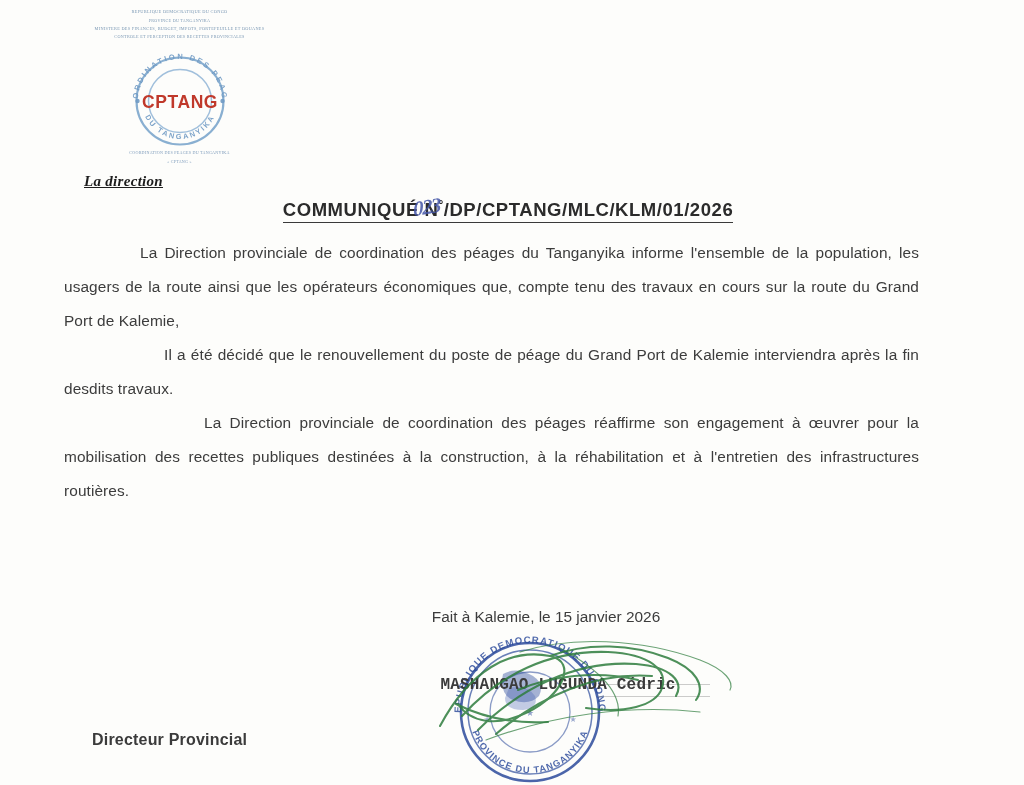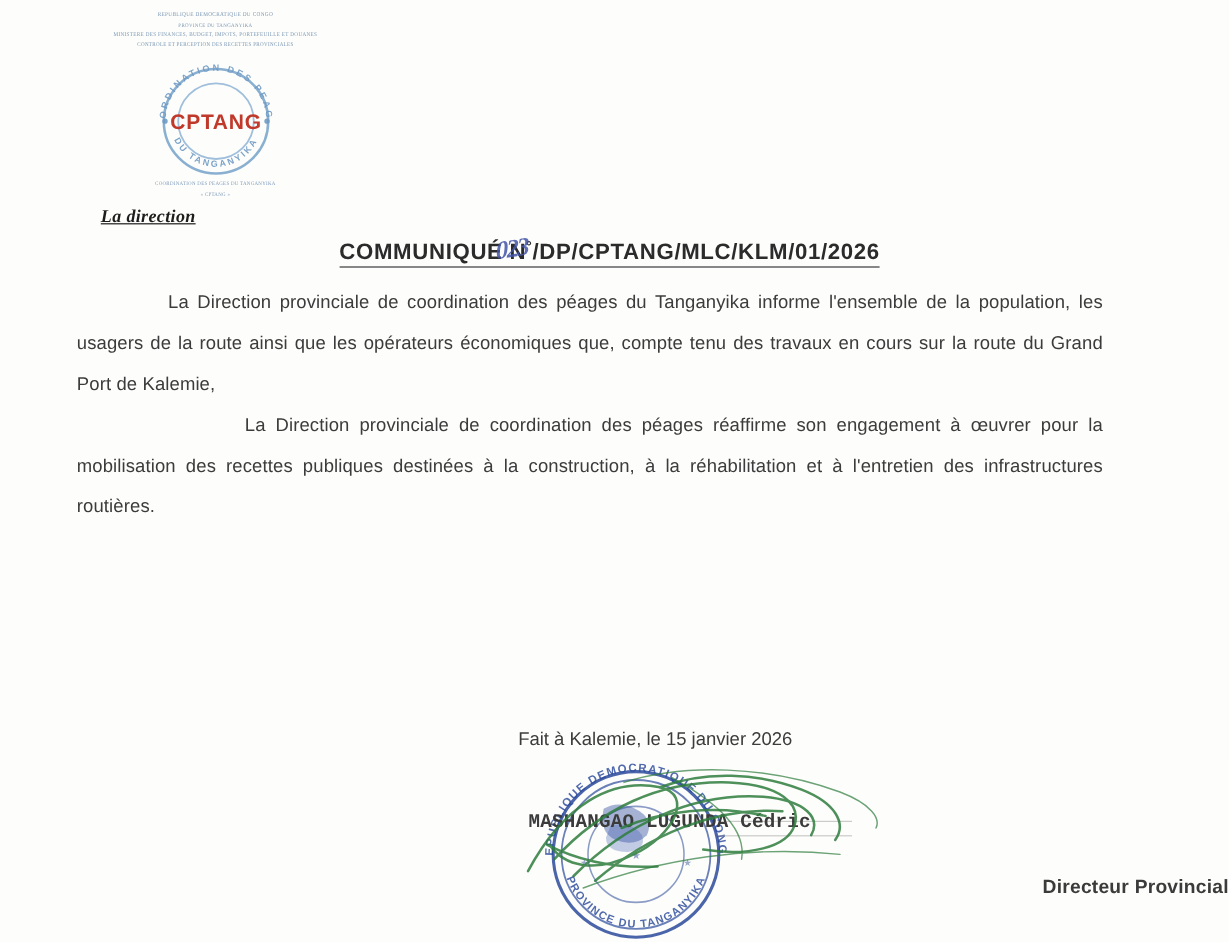--- a/index.html
+++ b/index.html
@@ -174,21 +174,21 @@
     font-size: 16px;
     color: #3b3b3b;
     letter-spacing: .2px;
     z-index: 3;
   }
   .signer-role {
     position: absolute;
     left: 0;
     top: 95px;
     width: 1024px;
-    text-align: right;
+    text-align: left;
     padding-left: 92px;
     box-sizing: border-box;
     font-family: "Liberation Sans", sans-serif;
     font-weight: bold;
     font-size: 16px;
     color: #3b3b3b;
     letter-spacing: .2px;
     z-index: 3;
   }
   .signature-ink {
@@ -250,20 +250,21 @@
 
   <div class="title-row">
     <div class="title">
       <span>COMMUNIQUÉ N</span><span class="deg">°</span><span>/DP/CPTANG/MLC/KLM/01/2026</span>
       <span class="handwritten-no">023</span>
     </div>
   </div>
 
   <div class="body-text">
     <p class="indent-1">La Direction provinciale de coordination des péages du Tanganyika informe l'ensemble de la population, les usagers de la route ainsi que les opérateurs économiques que, compte tenu des travaux en cours sur la route du Grand Port de Kalemie,</p>
+    <p class="indent-2">Il a été décidé que le renouvellement du poste de péage du Grand Port de Kalemie interviendra après la fin desdits travaux.</p>
     <p class="indent-3">La Direction provinciale de coordination des péages réaffirme son engagement à œuvrer pour la mobilisation des recettes publiques destinées à la construction, à la réhabilitation et à l'entretien des infrastructures routières.</p>
   </div>
 
   <div class="date-line">Fait à Kalemie, le 15 janvier 2026</div>
 
   <div class="sign-block">
 
     <div class="official-stamp">
       <svg width="166" height="150" viewBox="0 0 166 150">
         <defs>

